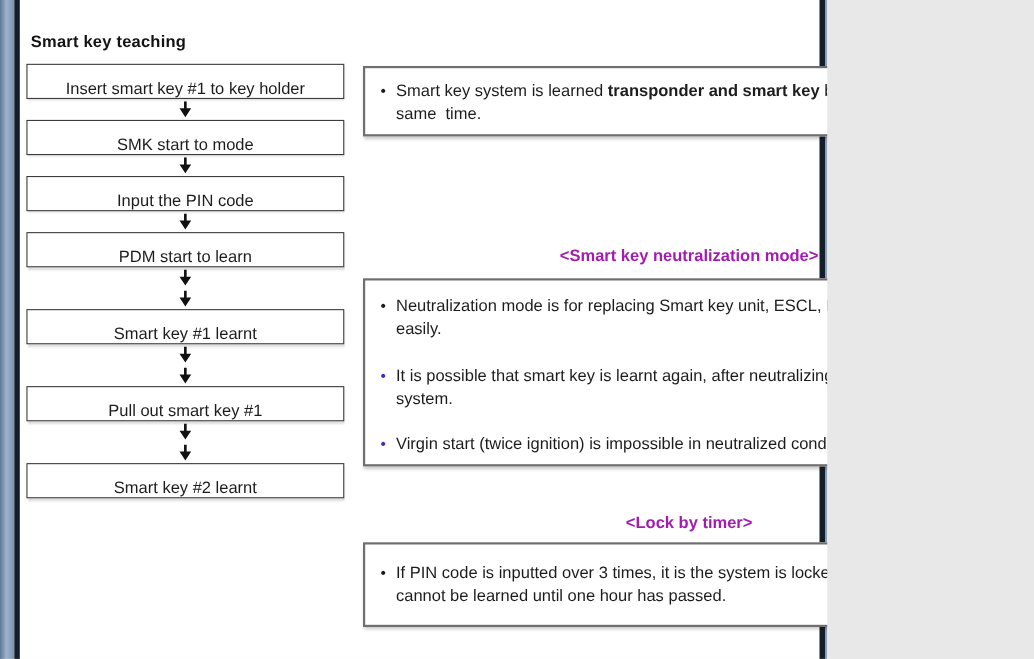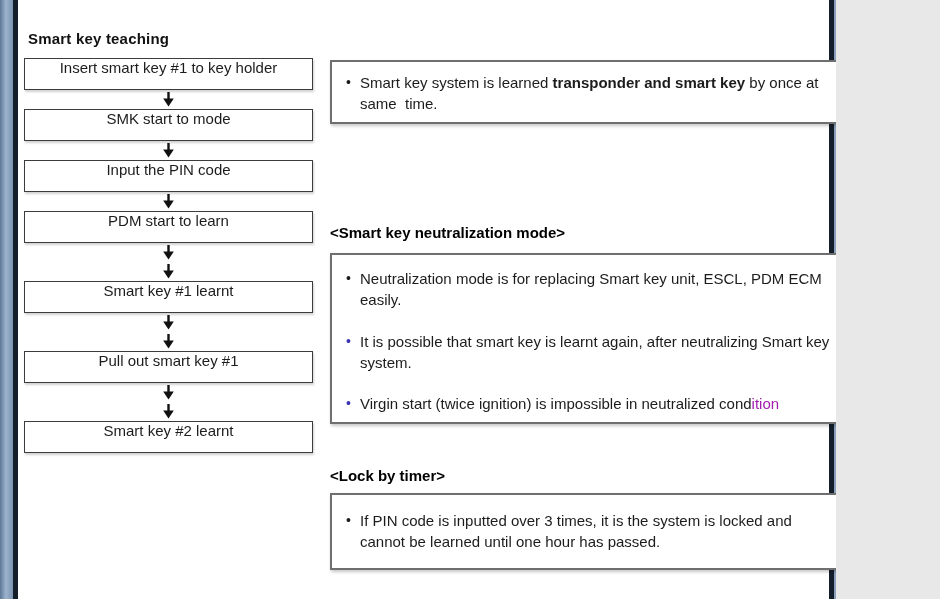--- a/index.html
+++ b/index.html
@@ -1,56 +1,56 @@
 <!DOCTYPE html>
 <html><head>
 <meta charset="utf-8">
 <style>
   html,body { margin:0; padding:0; background:#e8e8e8; }
   #frame {
-    position:relative; width:836px; height:599px; background:#ffffff;
+    position:relative; width:752px; height:599px; background:#ffffff;
     overflow:hidden; font-family:"Liberation Sans", sans-serif; color:#1c1c1c;
   }
   
   .left-strip  { position:absolute; left:0; top:0; width:13px; height:100%;
                  background:linear-gradient(90deg,#5d7797 0%,#9db3cc 45%,#7a93b1 100%); }
   .left-navy   { position:absolute; left:13px; top:0; width:5px; height:100%; background:#141e2a; }
   .right-navy  { position:absolute; right:2px; top:0; width:5px; height:100%; background:#141e2a; }
   .right-strip { position:absolute; right:0; top:0; width:2px; height:100%; background:#8aa0ba; }
 
   .page-title {
     position:absolute; left:28px; top:30px;
     font-size:15px; font-weight:bold; color:#121212; letter-spacing:.2px;
   }
 
   
   .flow-col { position:absolute; left:24px; top:58px; width:289px; }
   .flow-step {
     box-sizing:border-box; height:32px; background:#fff;
     border:1px solid #3c3c3c; box-shadow:1px 2px 2px rgba(0,0,0,.18);
-    display:flex; align-items:flex-start; justify-content:center;
+    display:flex; align-items:flex-end; justify-content:center;
     font-size:15px; text-align:center;
   }
   .flow-step.tall { height:47px; line-height:1.35; }
   .flow-step span { white-space:pre-line; }
   .flow-arrow { height:19px; display:flex; align-items:center; justify-content:center; }
 
   
   .notes-col { position:absolute; left:330px; top:0; width:593px; height:599px; }
   .note-box {
     position:absolute; left:0; width:593px; box-sizing:border-box; background:#fff;
     border:2px solid #6f6f6f; box-shadow:1px 2px 3px rgba(0,0,0,.22);
     font-size:15px; line-height:1.42;
   }
   #box-transponder { top:60px;  height:64px;  padding:10px 14px; }
   #box-neutral     { top:253px; height:171px; padding:13px 14px; }
   #box-lock        { top:493px; height:77px;  padding:15px 14px 14px; }
   .section-heading {
-    position:absolute; left:0; width:100%; 
-    font-size:15px; font-weight:bold; color:#000000;
+    position:absolute; left:0; width:100%; text-align:center;
+    font-size:15px; font-weight:bold; color:#a21caf;
   }
   #heading-neutral { top:224px; }
   #heading-lock    { top:467px; }
 
   .bullet-row { display:flex; margin:0 0 20px 0; }
   .bullet-row:last-child { margin-bottom:0; }
   .dot { flex:0 0 14px; width:14px; font-size:14px; line-height:1.5; color:#1c1c1c; }
   .dot.blue { color:#3a32b4; }
   .txt { white-space:pre-wrap; }
   .txt b { font-weight:bold; }

